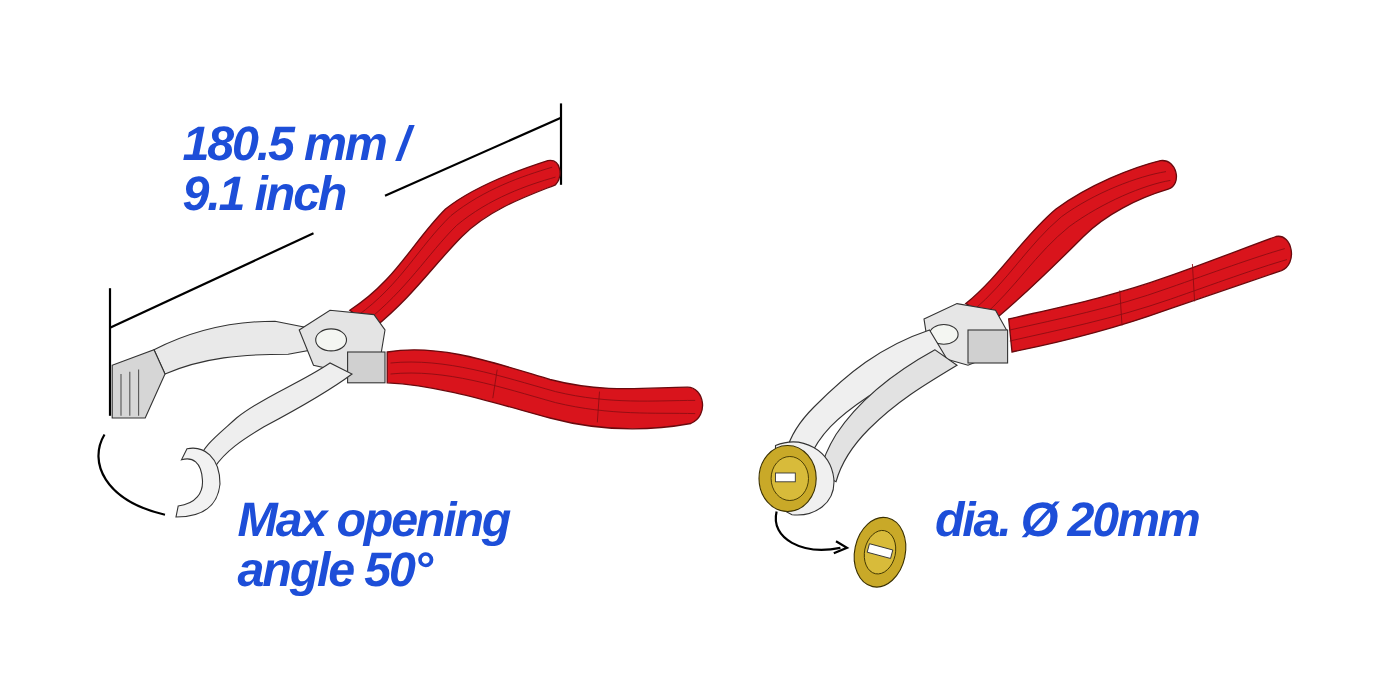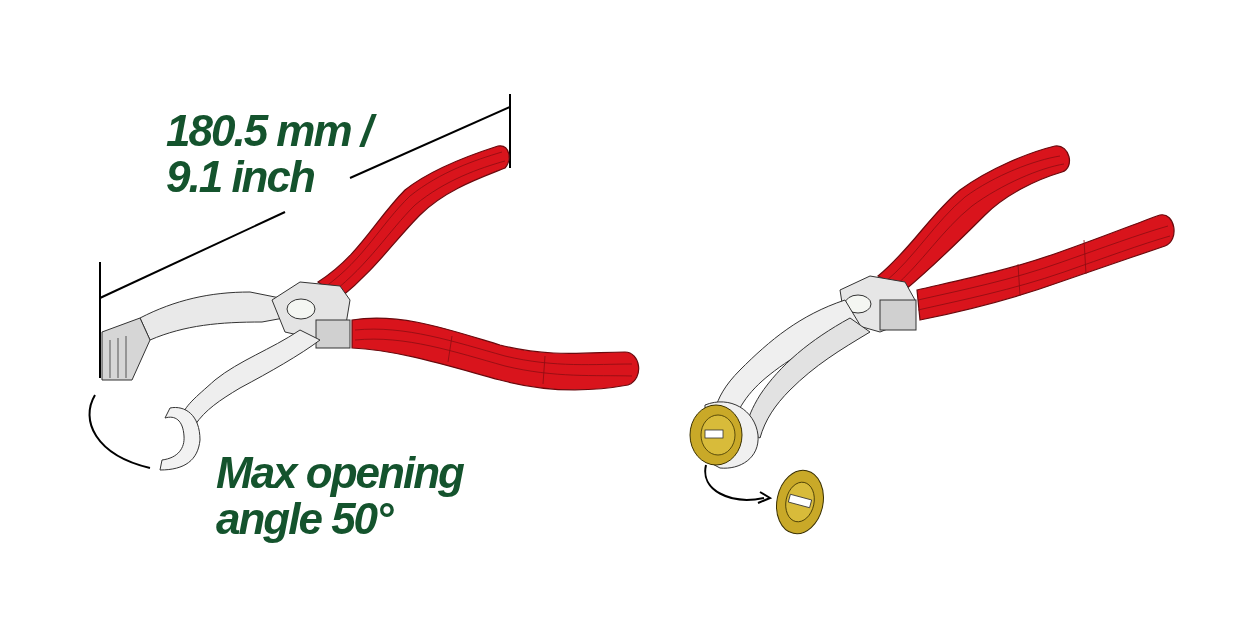--- a/index.html
+++ b/index.html
@@ -2,21 +2,21 @@
 <html><head>
   <meta charset="utf-8">
   <style>
     html, body { margin: 0; padding: 0; background: #ffffff; }
     body { width: 1250px; height: 625px; position: relative; overflow: hidden; font-family: "Liberation Sans", sans-serif; }
     .label {
       position: absolute;
       font-family: "Liberation Sans", sans-serif;
       font-weight: 700;
       font-style: italic;
-      color: #14532d;
+      color: #1d4ed8;
       letter-spacing: -2px;
       line-height: 46px;
       font-size: 44px;
       white-space: nowrap;
     }
     #lbl-length { left: 166px; top: 108px; }
     #lbl-max { left: 216px; top: 450px; font-style: italic; }
     #lbl-min { left: 850px; top: 450px; }
     svg.art { position: absolute; left: 0; top: 0; }
   </style>
@@ -115,13 +115,14 @@
   <div>180.5 mm /</div>
   <div>9.1 inch</div>
 </div>
 
 <div class="label" id="lbl-max">
   <div>Max opening</div>
   <div>angle 50°</div>
 </div>
 
 <div class="label" id="lbl-min">
+  <div>dia. Ø 20mm</div>
 </div>
 
 </body></html>

